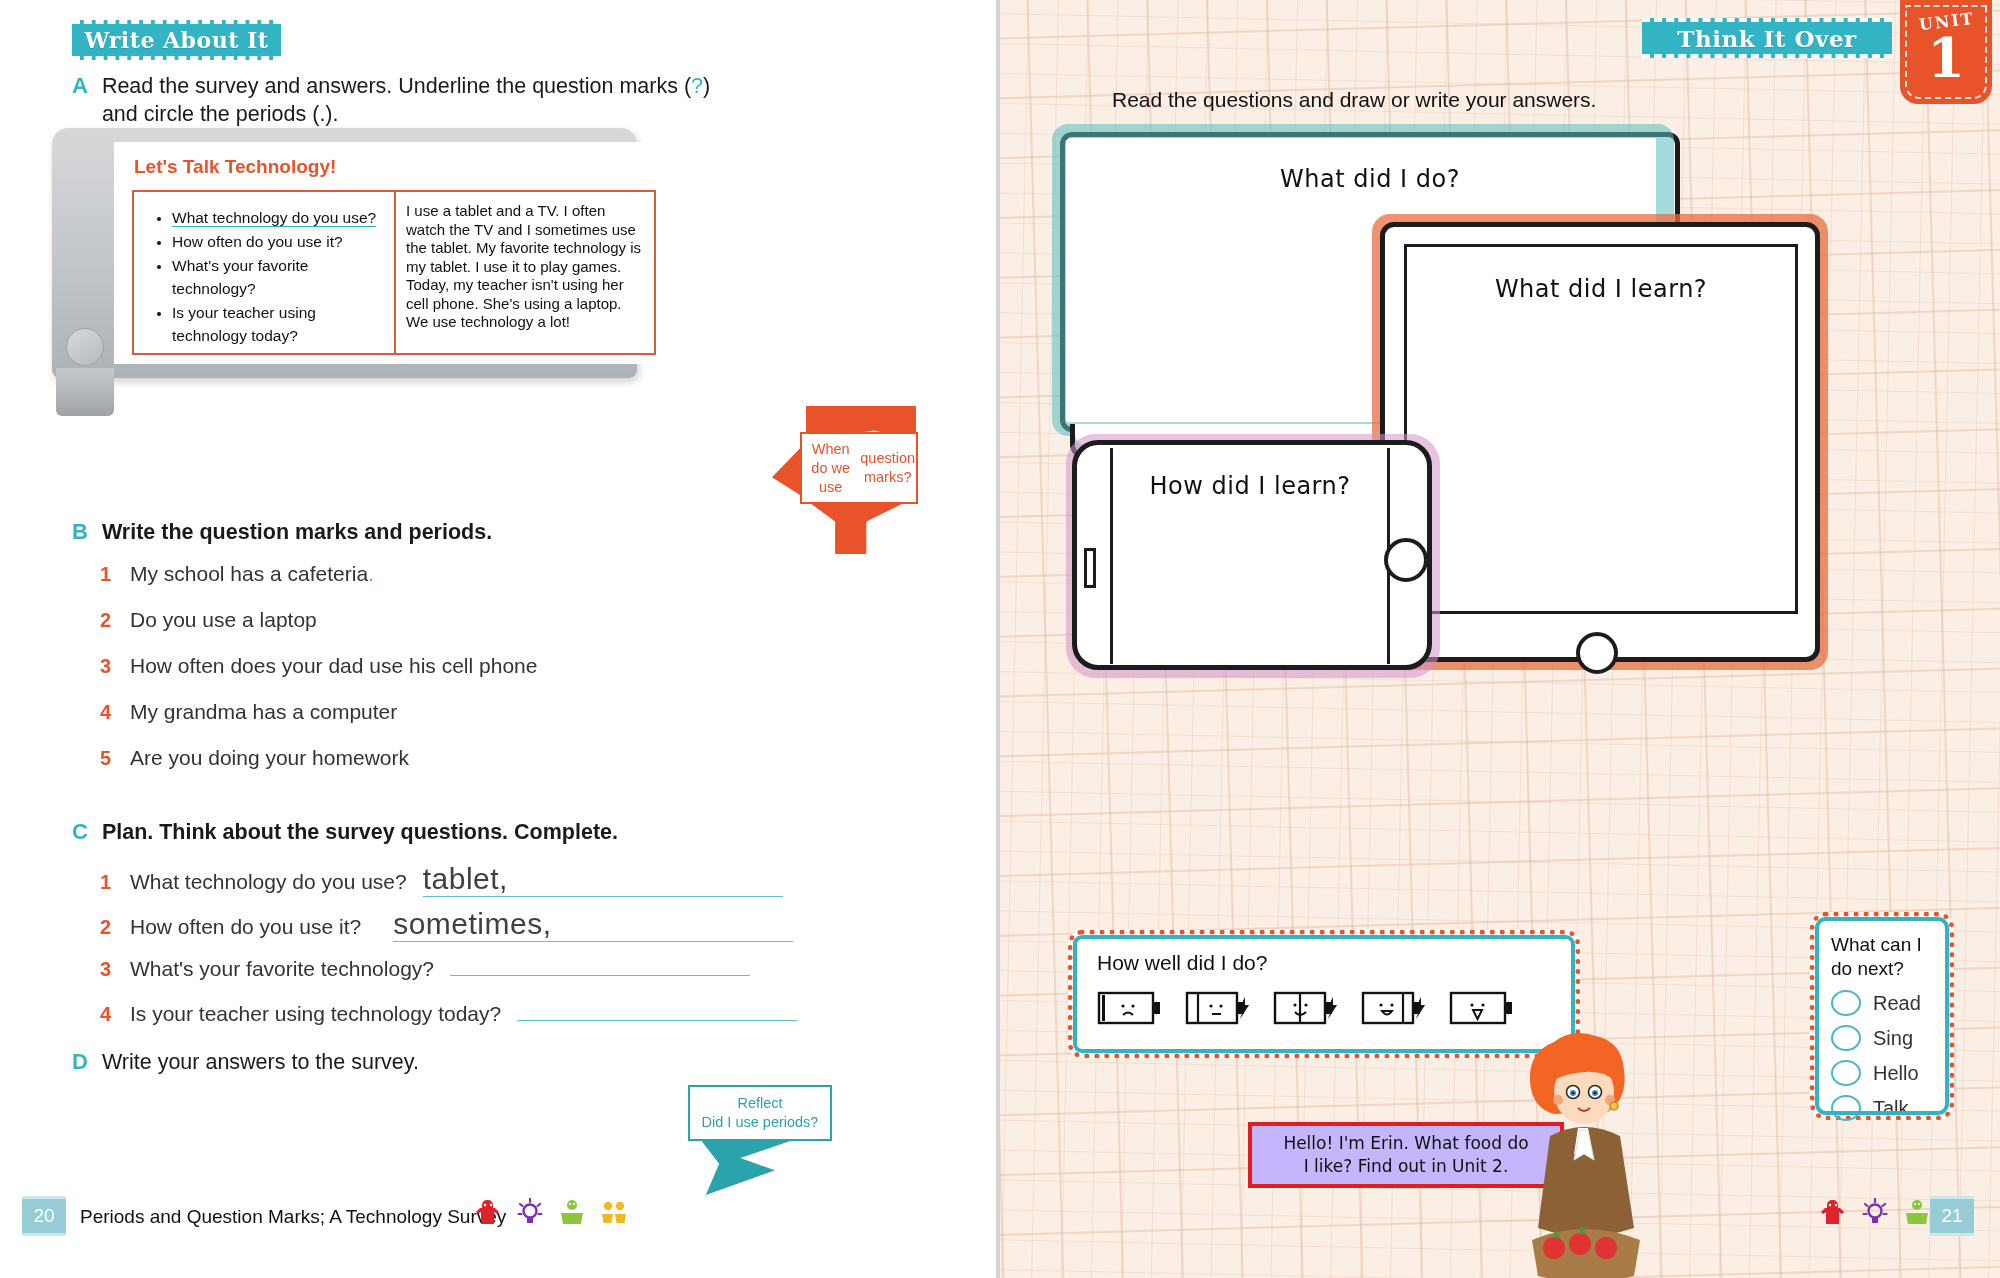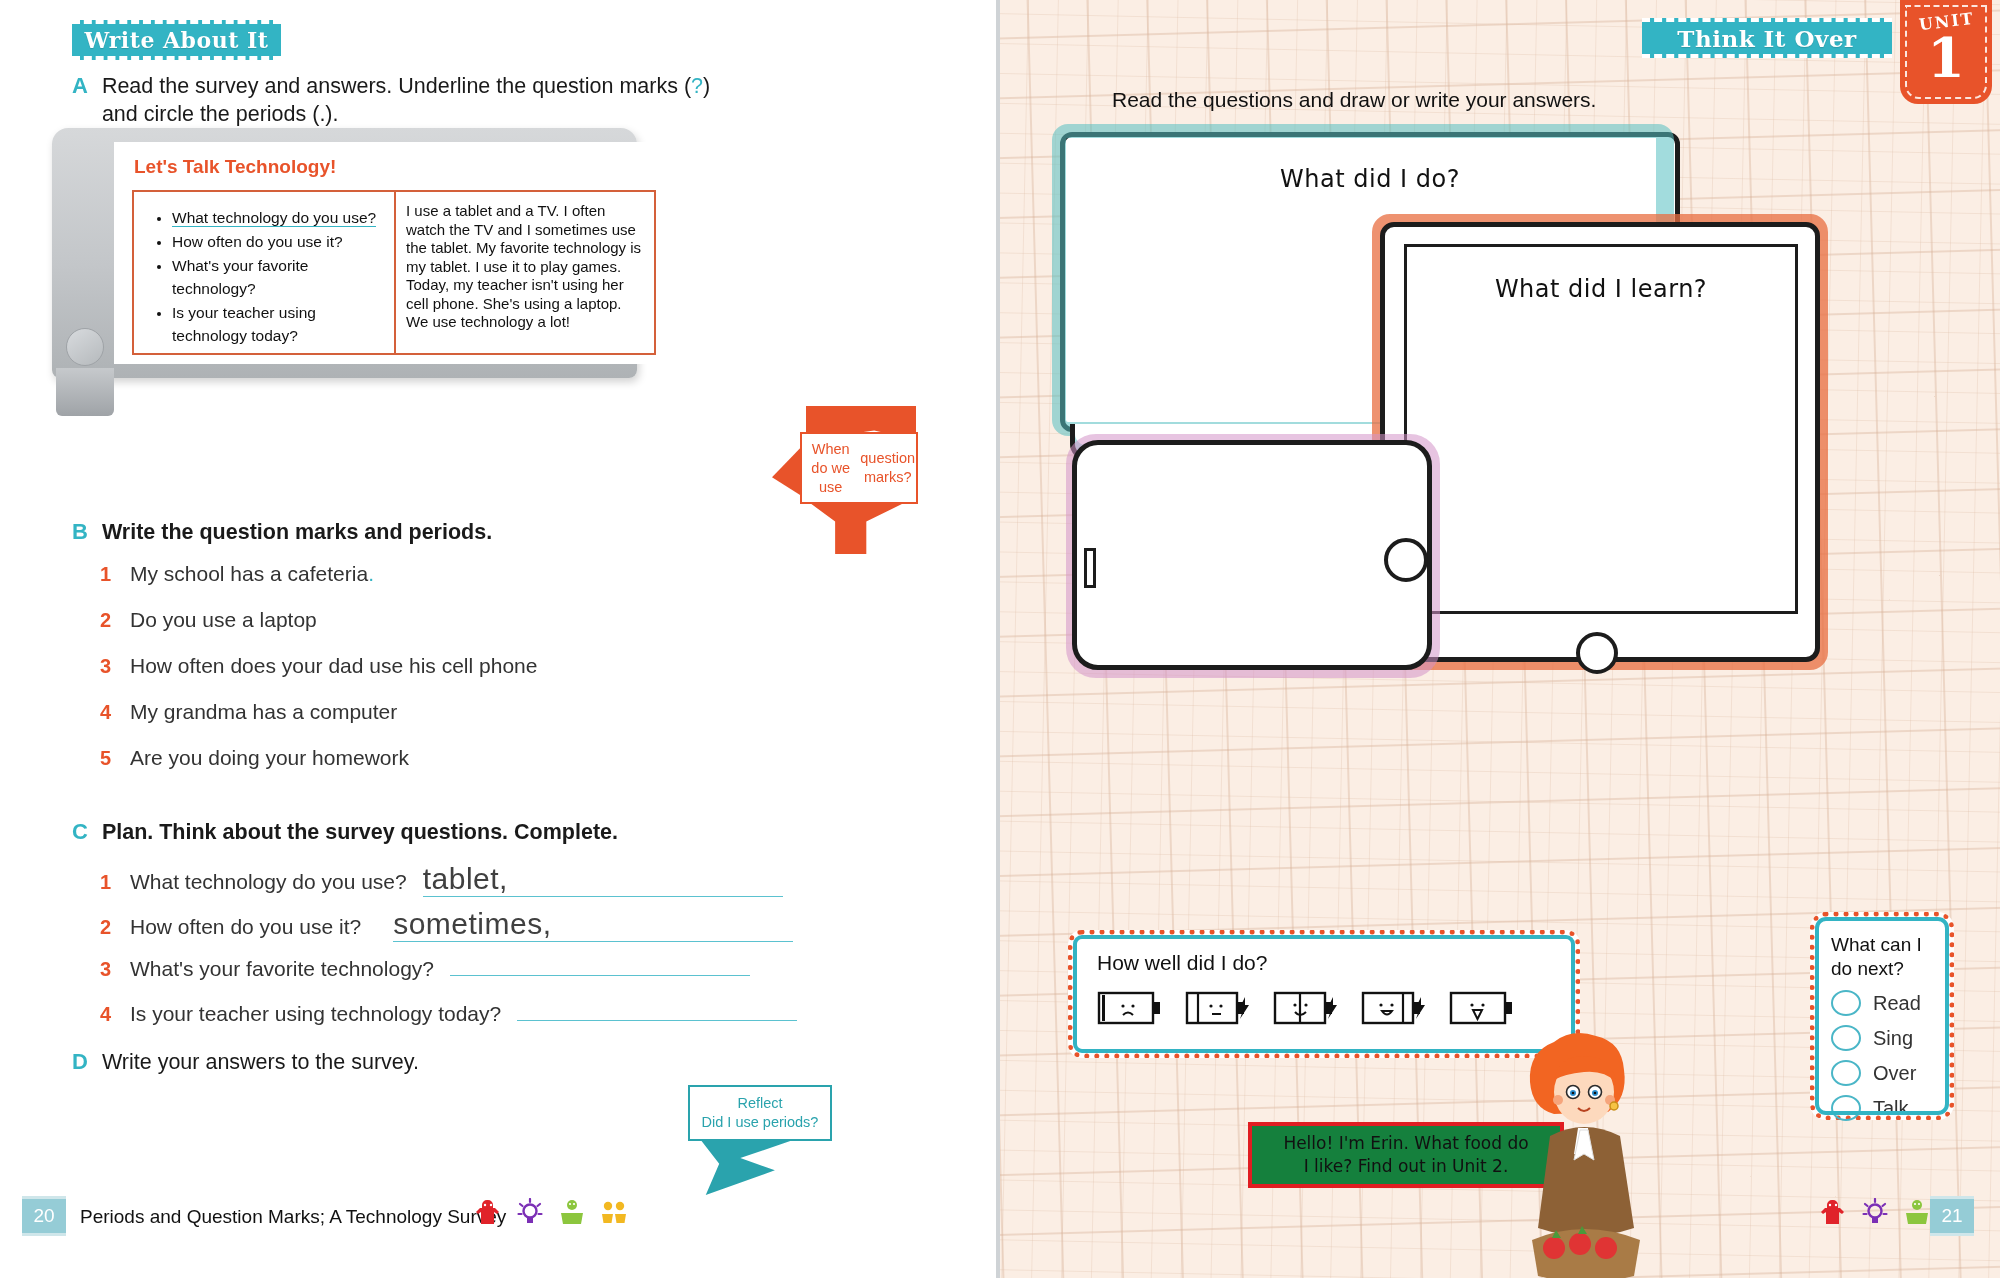--- a/index.html
+++ b/index.html
@@ -284,21 +284,21 @@
     z-index: 6; padding: 16px 0 0 16px;
   }
   .next-title { font-size: 19px; line-height: 24px; color: #111; }
   .next-item { display: flex; align-items: center; gap: 12px; margin-top: 9px; }
   .next-oval { width: 30px; height: 26px; border: 2.5px solid #4ab6c7; border-radius: 50%; }
   .next-lbl { font-size: 20px; color: #333; }
 
   
   .erin-bubble {
     position: absolute; left: 248px; top: 1122px; width: 316px; height: 66px;
-    background: #15803d; border: 4px solid #e01d22; z-index: 8;
+    background: #c4b5fd; border: 4px solid #e01d22; z-index: 8;
     display: flex; flex-direction: column; align-items: center; justify-content: center;
     font-family: "DejaVu Sans", sans-serif;
     font-size: 17px; line-height: 23px; color: #111; text-align: right;
   }
   .erin-tail {
     position: absolute; left: 556px; top: 1140px; width: 34px; height: 34px;
     z-index: 7;
   }
   .erin-char { position: absolute; left: 492px; top: 1018px; width: 190px; height: 260px; z-index: 9; }
 </style>
@@ -464,20 +464,23 @@
 
     <div class="dev-tab-tint"></div>
     <div class="dev dev-tab"></div>
     <div class="dev-tab-inner">
       <div class="dev-q" style="top:28px;">What did I learn?</div>
     </div>
     <div class="dev-tab-btn"></div>
 
     <div class="dev-phone-tint"></div>
     <div class="dev dev-phone"></div>
+    <div class="dev-phone-screen">
+      <div class="dev-q" style="top:24px;">How did I learn?</div>
+    </div>
     <div class="dev-phone-speaker"></div>
     <div class="dev-phone-btn"></div>
 
     <div class="assess-box">
       <div class="assess-title">How well did I do?</div>
       <div class="bat-row">
         <svg class="bat" viewBox="0 0 66 38">
           <rect x="2" y="4" width="54" height="30" fill="#fff" stroke="#111" stroke-width="2.4"></rect>
           <rect x="5" y="6" width="3" height="26" fill="#111"></rect>
           <rect x="56" y="13" width="7" height="12" fill="#111"></rect>
@@ -530,21 +533,21 @@
       <div class="next-item">
         <span class="next-oval"></span>
         <span class="next-lbl">Read</span>
       </div>
       <div class="next-item">
         <span class="next-oval"></span>
         <span class="next-lbl">Sing</span>
       </div>
       <div class="next-item">
         <span class="next-oval"></span>
-        <span class="next-lbl">Over</span>
+        <span class="next-lbl">Hello</span>
       </div>
       <div class="next-item">
         <span class="next-oval"></span>
         <span class="next-lbl">Talk</span>
       </div>
     </div>
 
     <svg class="erin-char" viewBox="0 0 190 260">
       <path d="M62 96 q-22 -6 -24 -32 q-2 -30 24 -40 q18 -14 42 -6 q26 6 28 34 q4 28 -16 42z" fill="#f26522"></path>
       <ellipse cx="92" cy="74" rx="30" ry="32" fill="#fdd9bd"></ellipse>

